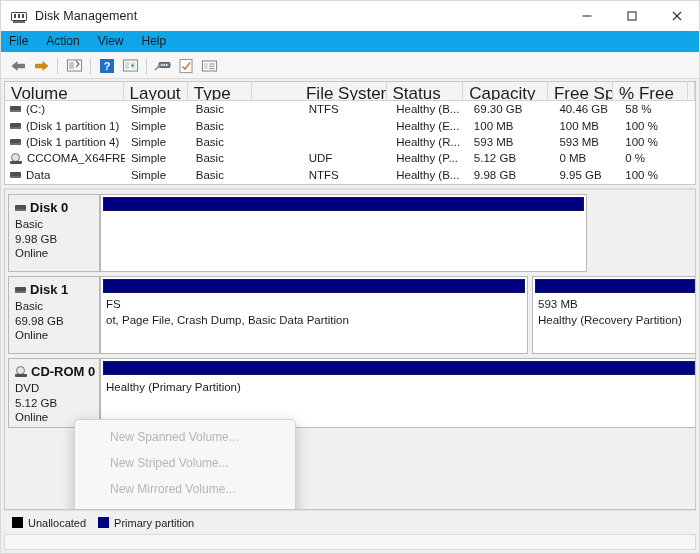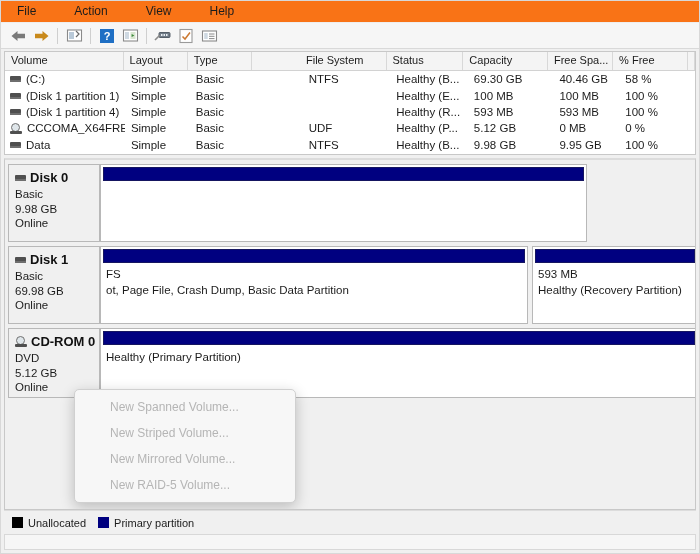--- a/index.html
+++ b/index.html
@@ -56,25 +56,23 @@
   .win-btn {
     width: 45px; height: 30px;
     display: flex; align-items: center; justify-content: center;
     color: #202020;
   }
   .win-btn svg { display: block; }
 
   
   .menubar {
     height: 22px; min-height: 22px;
-    background: #f97316;
+    background: #0ea5e9;
     display: flex; align-items: center;
-    padding-left: 8px;
     border-bottom: 1px solid #eeeeee;
-    gap: 20px;
   }
   .menu-item {
     font-size: 12px; color: #1c1c1c;
     padding: 2px 10px 3px 8px;
     white-space: nowrap;
   }
 
   
   .toolbar {
     height: 26px; min-height: 26px;
@@ -99,21 +97,21 @@
     border: 1px solid #c8c8c8;
     height: 104px; min-height: 104px;
     overflow: hidden;
   }
   .vol-header {
     display: flex; height: 19px;
     background: #f4f4f4;
     border-bottom: 1px solid #d2d2d2;
   }
   .vol-header .hc {
-    font-size: 11px; color: #1c1c1c;
+    font-size: 17px; color: #1c1c1c;
     padding: 2px 0 0 6px;
     border-right: 1px solid #d8d8d8;
     overflow: hidden; white-space: nowrap;
   }
   .vol-body { background: #ffffff; }
   .vol-row { display: flex; height: 16.4px; align-items: center; }
   .vol-row .c {
     font-size: 11.5px; color: #1c1c1c;
     padding-left: 6px;
     overflow: hidden; white-space: nowrap;
@@ -239,20 +237,48 @@
     border-radius: 4px;
     white-space: nowrap;
   }
   .ctx-item.disabled { color: #b5b5b5; }
 </style>
 </head>
 <body>
 
 <div id="app">
 
+  <div class="titlebar">
+    <div class="title-icon">
+      <div class="body"></div>
+      <div class="slot1"></div>
+        <div class="slot2"></div>
+        <div class="slot3"></div>
+      <div class="foot"></div>
+    </div>
+    <div class="title-text">Disk Management</div>
+    <div class="win-controls">
+      <div class="win-btn">
+        <svg width="12" height="12" viewBox="0 0 12 12">
+            <line x1="1.5" y1="6" x2="10.5" y2="6" stroke="#303030" stroke-width="1.1"></line>
+          </svg>
+      </div>
+      <div class="win-btn">
+        <svg width="12" height="12" viewBox="0 0 12 12">
+            <rect x="2" y="2" width="8" height="8" fill="none" stroke="#303030" stroke-width="1.1"></rect>
+          </svg>
+      </div>
+      <div class="win-btn">
+        <svg width="12" height="12" viewBox="0 0 12 12">
+            <line x1="2" y1="2" x2="10" y2="10" stroke="#303030" stroke-width="1.1"></line>
+            <line x1="10" y1="2" x2="2" y2="10" stroke="#303030" stroke-width="1.1"></line>
+          </svg>
+      </div>
+    </div>
+  </div>
 
   <div class="menubar">
     <div class="menu-item">File</div>
     <div class="menu-item">Action</div>
     <div class="menu-item">View</div>
     <div class="menu-item">Help</div>
   </div>
 
   <div class="toolbar">
     <div class="tb-btn">

